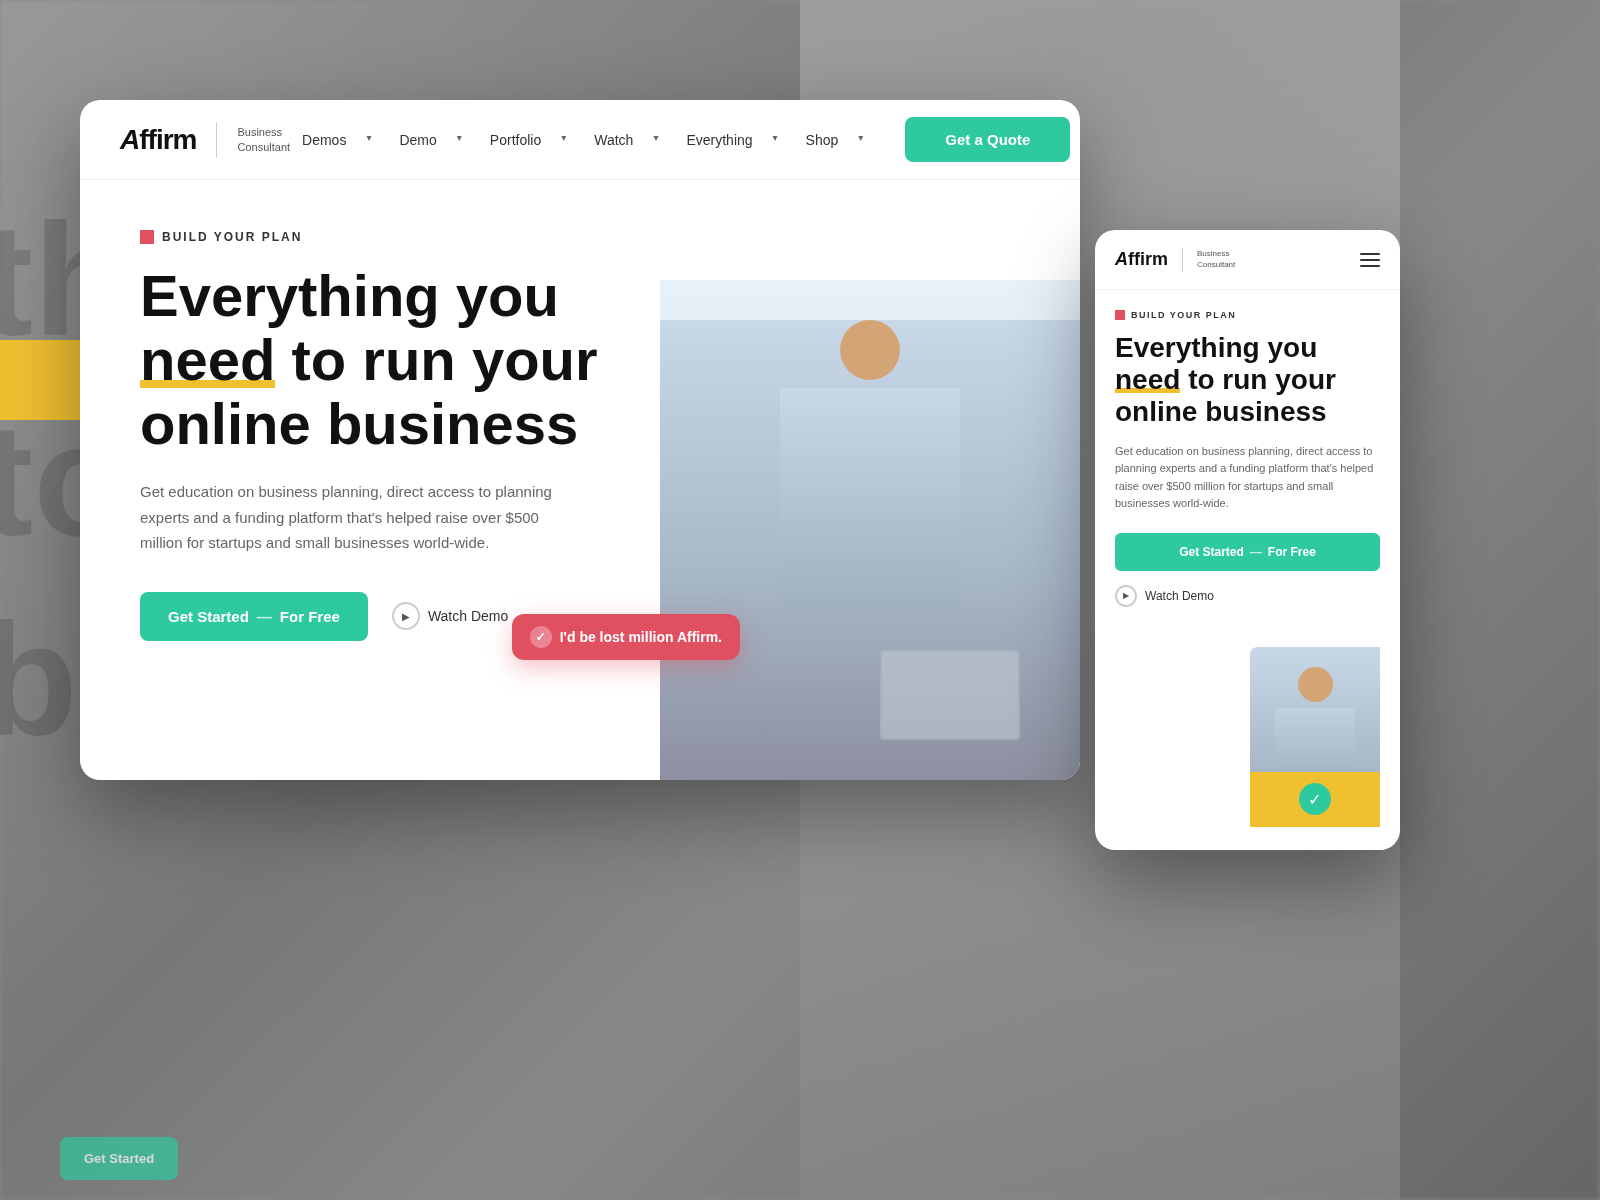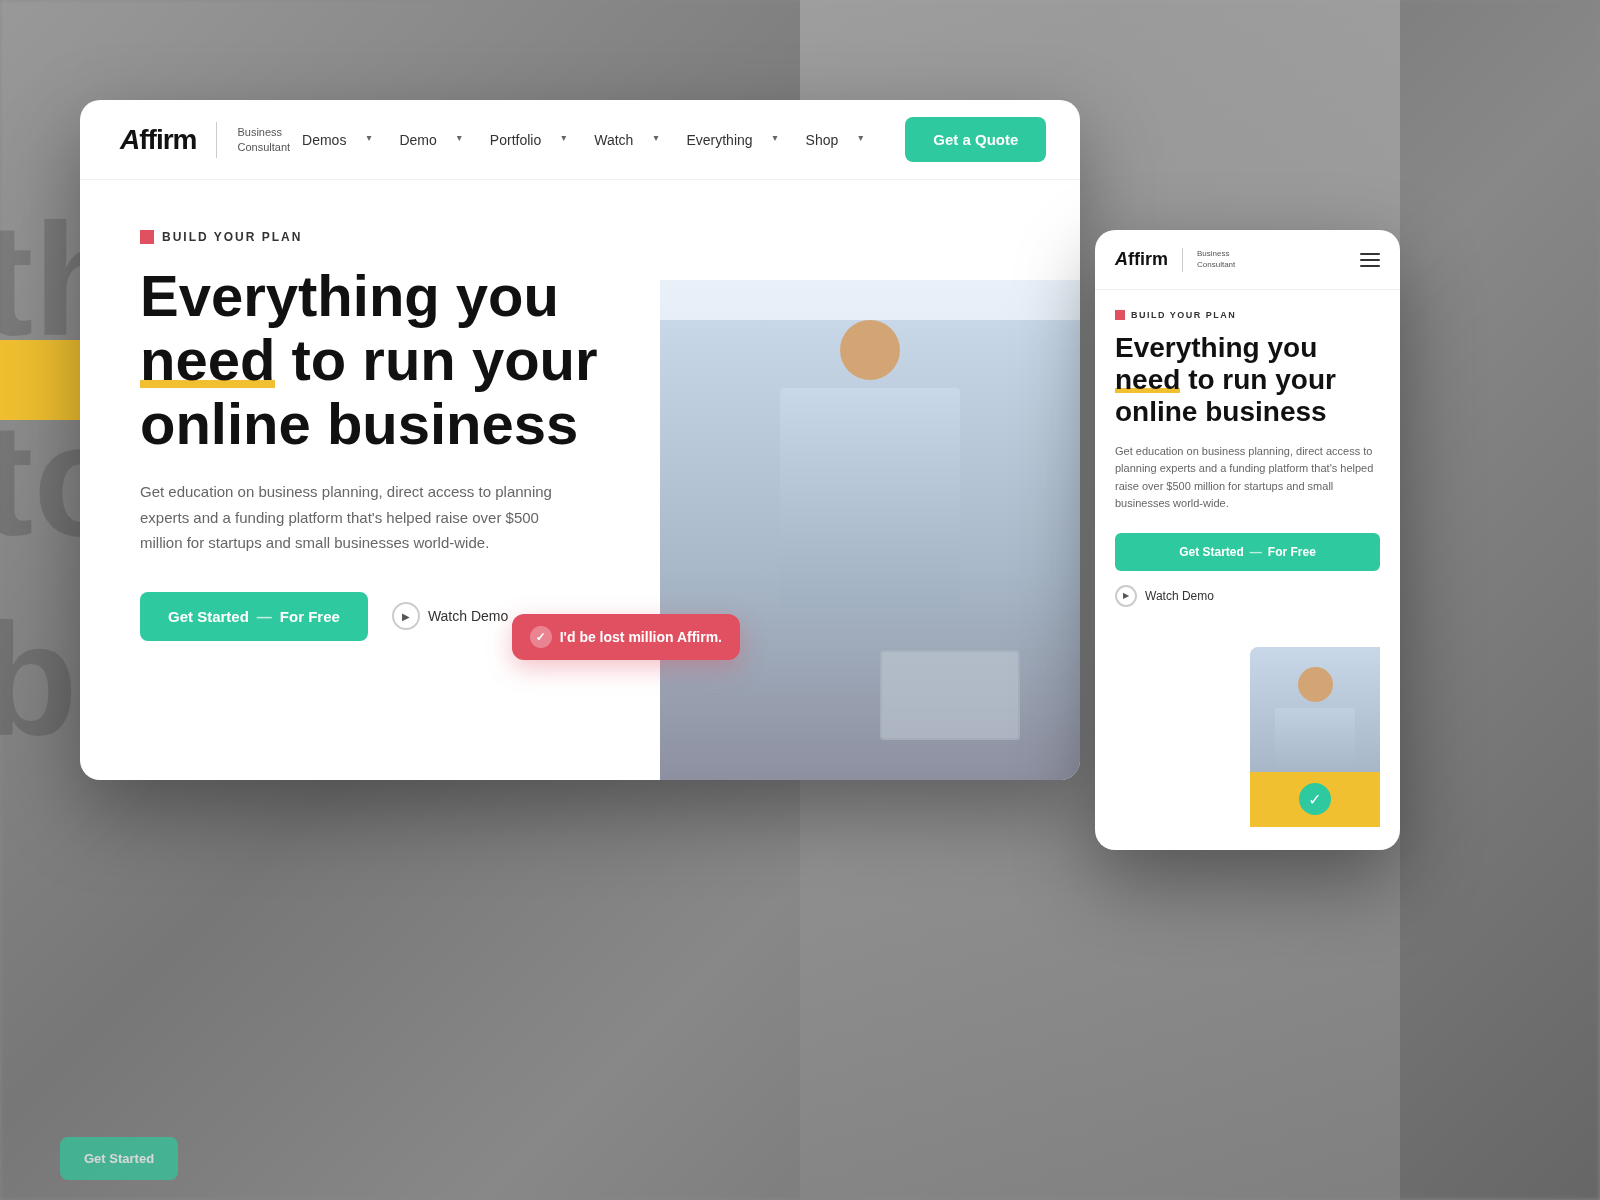--- a/index.html
+++ b/index.html
@@ -128,21 +128,21 @@
     .nav-chevron {
       font-size: 10px;
       color: #666;
     }
 
     .get-quote-btn {
       background: #2ec99e;
       color: #fff;
       border: none;
       border-radius: 8px;
-      padding: 14px 28px;
+      padding: 14px 40px;
       font-size: 15px;
       font-weight: 600;
       cursor: pointer;
       margin-left: 30px;
       white-space: nowrap;
     }
 
     
     .desktop-hero {
       padding: 50px 40px 40px 60px;

